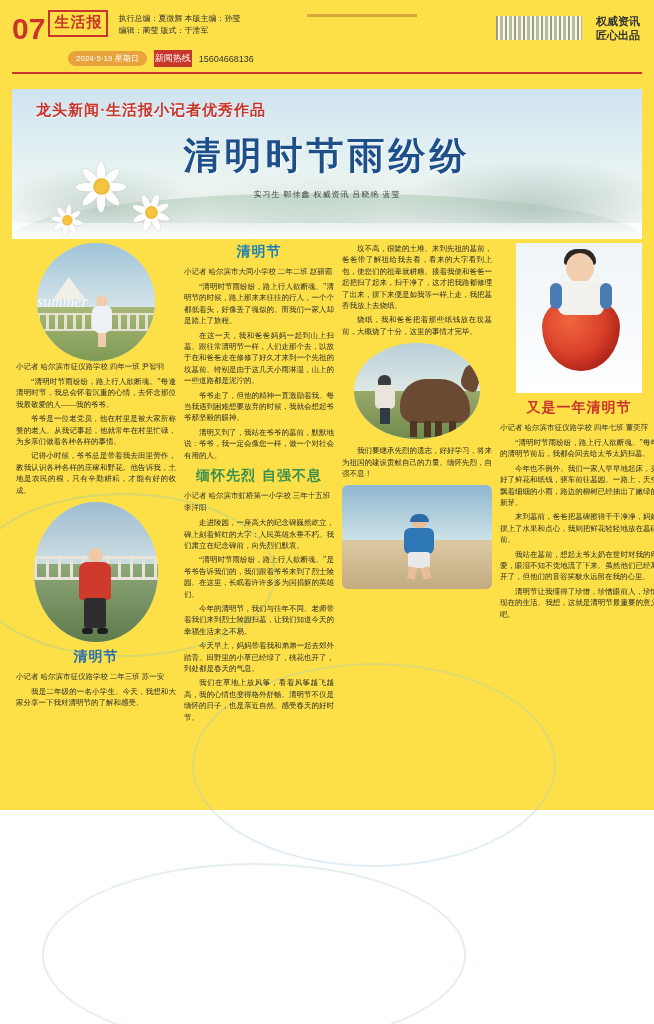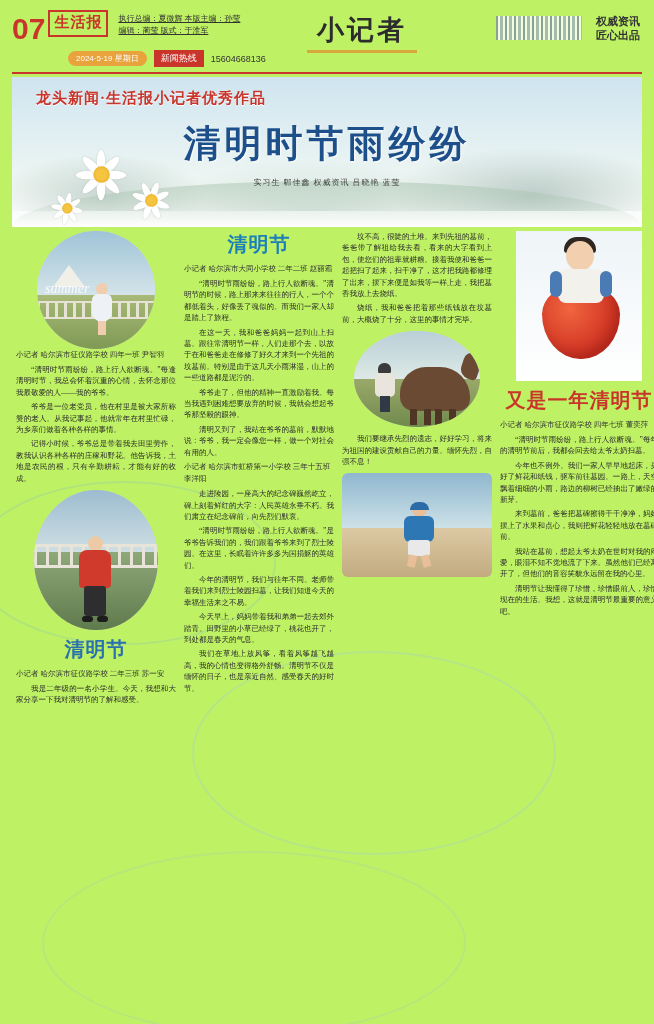--- a/index.html
+++ b/index.html
@@ -6,24 +6,24 @@
   body{
     width:654px;height:1024px;
     background:#ffffff;
     font-family:"Liberation Serif", serif;
     color:#222;
     overflow:hidden;
     position:relative;
   }
   .page{
     position:relative;
-    width:654px;height:1024px;
+    width:654px;height:810px;
     box-sizing:border-box;
     padding:10px 12px;
-    background:#bef264;
+    background:#fde047;
   }
 
   
   .masthead{
     position:relative;
     height:62px;
     border-bottom:2px solid #c9342b;
     display:flex;align-items:flex-start;
   }
   .page-num{
@@ -42,21 +42,21 @@
     letter-spacing:1px;
     height:18px;
   }
   .staff{
     margin-left:10px;
     font-size:8px;
     line-height:12px;
     color:#333;
     padding-top:3px;
   }
-  .staff div{white-space:nowrap;text-decoration:underline;}
+  .staff div{white-space:nowrap;}
   .title-big{
     position:absolute;
     left:290px;top:2px;
     width:120px;text-align:center;
   }
   .title-big .t{
     font-size:27px;font-weight:bold;color:#2c2c2c;
     letter-spacing:3px;
     font-family:"DejaVu Serif", serif;
   }
@@ -78,28 +78,28 @@
   .dateline{
     position:absolute;left:56px;top:40px;
     display:flex;align-items:center;gap:7px;
   }
   .date-pill{
     background:#e8a33d;color:#fff;font-size:8px;
     border-radius:8px;padding:2px 8px;white-space:nowrap;
     font-family:"Liberation Sans", sans-serif;
   }
   .hotline-tag{
-    background:#c9342b;color:#fff;font-size:9px;padding:2px 7px;white-space:nowrap;
+    background:#c9342b;color:#fff;font-size:9px;padding:2px 1px;white-space:nowrap;
   }
   .hotline-num{font-size:9px;color:#333;font-family:"Liberation Sans", sans-serif;}
 
   
   .hero{
     position:relative;
-    margin-top:3px;
+    margin-top:15px;
     height:150px;
     background:linear-gradient(180deg,#cfe4ef 0%,#dfeef2 35%,#eef6f2 70%,#ffffff 100%);
     overflow:hidden;
   }
   .hero .mountains{
     position:absolute;left:0;right:0;top:24px;height:110px;
     background:
       radial-gradient(ellipse 150px 60px at 90px 95px, rgba(120,150,140,.35) 0%, rgba(120,150,140,0) 70%),
       radial-gradient(ellipse 200px 70px at 520px 95px, rgba(110,140,135,.4) 0%, rgba(110,140,135,0) 70%),
       radial-gradient(ellipse 240px 80px at 300px 115px, rgba(140,170,160,.3) 0%, rgba(140,170,160,0) 70%);
@@ -149,21 +149,21 @@
     margin-top:4px;
     height:788px;
   }
   .col{position:absolute;top:0;}
   .c1{left:4px;width:160px;}
   .c2{left:172px;width:150px;}
   .c3{left:330px;width:150px;}
   .c4{left:488px;width:158px;}
 
   .sec-title{
-    color:#1d7fb8;font-size:20px;font-weight:bold;letter-spacing:1px;
+    color:#1d7fb8;font-size:14px;font-weight:bold;letter-spacing:1px;
     text-align:center;margin:6px 0 5px;
     font-family:"DejaVu Serif", serif;
   }
   .sec-title.red{color:#c9342b;}
   .sec-title.green{color:#3a8f4f;}
   .sec-title.blue2{color:#2a6fb0;}
   .byline{
     font-size:7.5px;color:#333;line-height:12px;margin-bottom:3px;
   }
   p.body{
@@ -198,22 +198,22 @@
     background:repeating-linear-gradient(90deg,#e8e2d4 0 3px,transparent 3px 9px);
     border-top:2px solid #e8e2d4;border-bottom:2px solid #e8e2d4;
   }
   .p1 .girl{
     position:absolute;left:54px;bottom:14px;width:22px;height:52px;
   }
   .p1 .girl .head{position:absolute;left:5px;top:0;width:12px;height:12px;border-radius:50%;background:#f0cdae;}
   .p1 .girl .dress{position:absolute;left:1px;top:11px;width:20px;height:28px;background:#eef2f6;border-radius:6px 6px 10px 10px;}
   .p1 .girl .legs{position:absolute;left:7px;top:38px;width:8px;height:14px;background:#f0cdae;}
   .p1 .wm{
-    position:absolute;left:8px;top:50px;color:rgba(255,255,255,.85);
-    font-family:"Liberation Serif",serif;font-style:italic;font-size:14px;
+    position:absolute;left:0;top:50px;color:rgba(255,255,255,.85);
+    font-family:"Liberation Serif",serif;font-style:italic;font-size:16px;
   }
 
   
   .p2{width:126px;height:96px;margin:0 auto;}
   .p2 .sky{background:linear-gradient(180deg,#b9cfd8,#dfeae6);height:52%;}
   .p2 .ground{background:linear-gradient(180deg,#9aa96a,#6f8a4c);height:50%;}
   .p2 .horse{
     position:absolute;right:10px;bottom:16px;width:70px;height:44px;
     background:#6b4a33;border-radius:26px 30px 12px 14px;
   }
@@ -294,21 +294,20 @@
 
   <div class="masthead">
     <div class="page-num">07</div>
     <div class="paper-name">生活报</div>
     <div class="staff">
       <div>执行总编：夏微辉   本版主编：孙莹</div>
       <div>编辑：蔺莹   版式：于淮军</div>
     </div>
 
     <div class="title-big">
-      <div class="t">小记者</div>
       <div class="title-underline"></div>
     </div>
 
     <div class="right-brand">
       <div class="barcode"></div>
       <div class="brand-txt">
         <div>权威资讯</div>
         <div>匠心出品</div>
       </div>
     </div>
@@ -409,20 +408,21 @@
 
     <div class="col c2">
       <div class="sec-title" style="margin-top:0;">清明节</div>
       <div class="byline">小记者 哈尔滨市大同小学校 二年二班 赵丽霜</div>
       <p class="body">“清明时节雨纷纷，路上行人欲断魂。”清明节的时候，路上那来来往往的行人，一个个都低着头，好像丢了魂似的。而我们一家人却是踏上了旅程。</p>
       <p class="body">在这一天，我和爸爸妈妈一起到山上扫墓。跟往常清明节一样，人们走那个去，以故于在和爸爸走在修修了好久才来到一个先祖的坟墓前。特别是由于这几天小雨淋湿，山上的一些道路都是泥泞的。</p>
 
       <p class="body">爷爷走了，但他的精神一直激励着我。每当我遇到困难想要放弃的时候，我就会想起爷爷那坚毅的眼神。</p>
       <p class="body">清明又到了，我站在爷爷的墓前，默默地说：爷爷，我一定会像您一样，做一个对社会有用的人。</p>
 
+      <div class="sec-title green">缅怀先烈 自强不息</div>
       <div class="byline">小记者 哈尔滨市虹桥第一小学校 三年十五班 李洋阳</div>
       <p class="body">走进陵园，一座高大的纪念碑巍然屹立，碑上刻着鲜红的大字：人民英雄永垂不朽。我们肃立在纪念碑前，向先烈们默哀。</p>
       <p class="body">“清明时节雨纷纷，路上行人欲断魂。”是爷爷告诉我们的，我们跟着爷爷来到了烈士陵园。在这里，长眠着许许多多为国捐躯的英雄们。</p>
       <p class="body">今年的清明节，我们与往年不同。老师带着我们来到烈士陵园扫墓，让我们知道今天的幸福生活来之不易。</p>
 
       <p class="body">今天早上，妈妈带着我和弟弟一起去郊外踏青。田野里的小草已经绿了，桃花也开了，到处都是春天的气息。</p>
       <p class="body">我们在草地上放风筝，看着风筝越飞越高，我的心情也变得格外舒畅。清明节不仅是缅怀的日子，也是亲近自然、感受春天的好时节。</p>
     </div>
 
     <div class="col c3">

